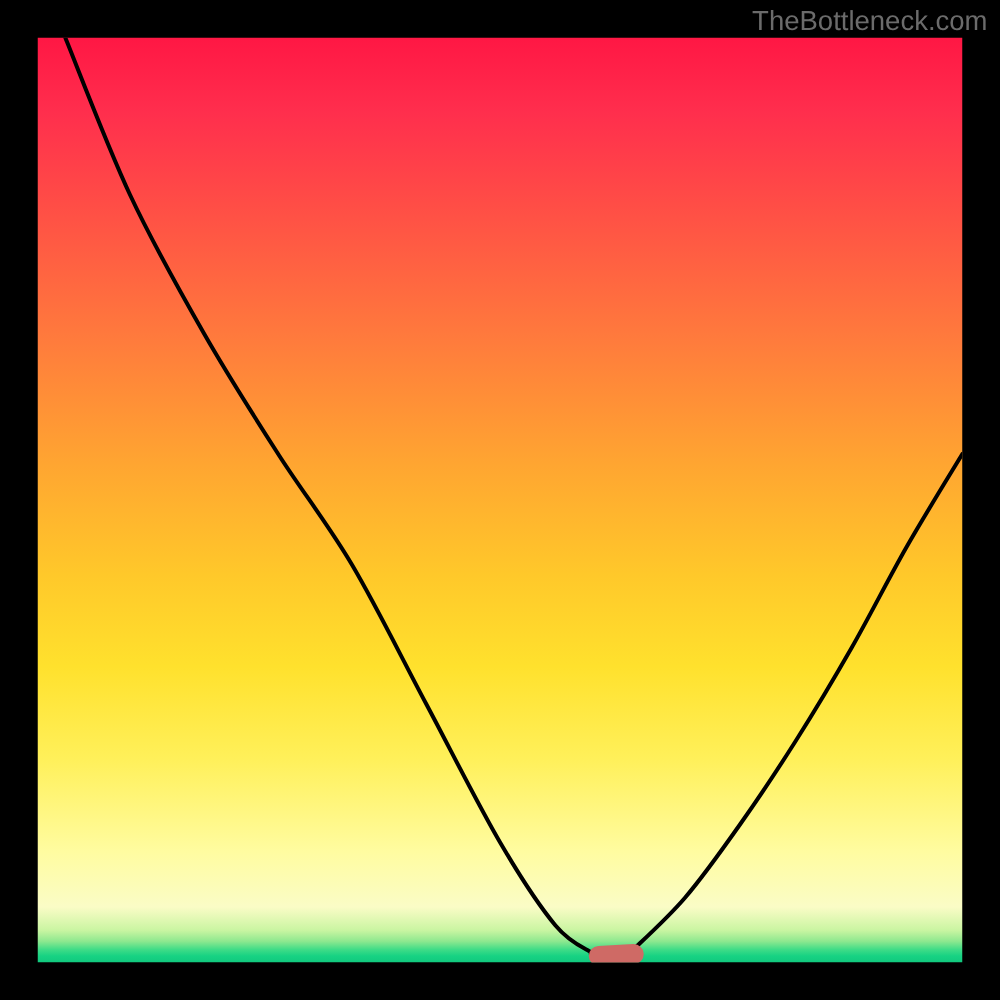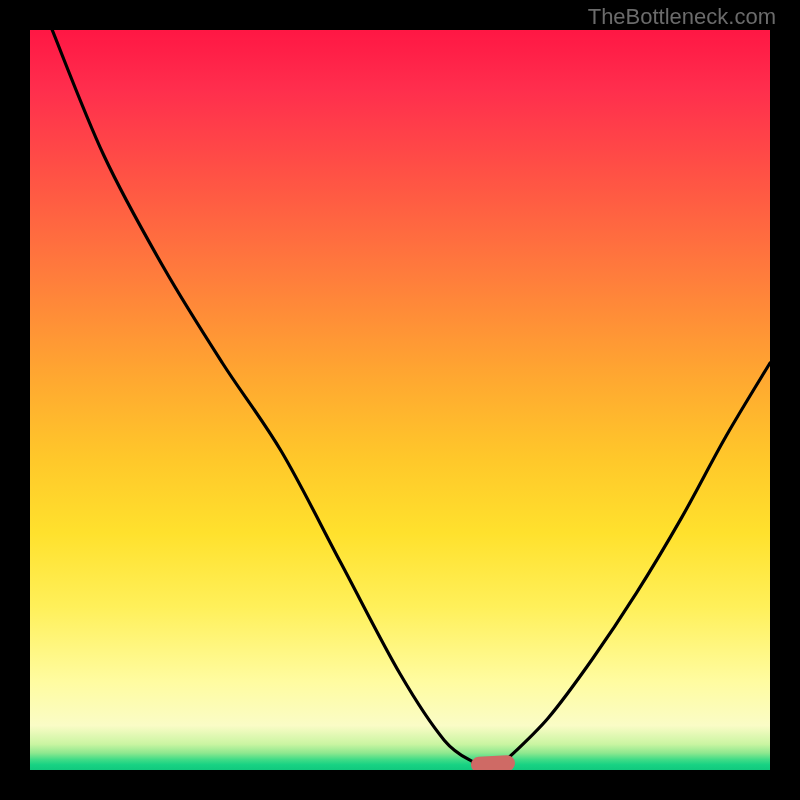--- a/index.html
+++ b/index.html
@@ -13,21 +13,21 @@
   }
   .frame {
     position: relative;
     width: 800px;
     height: 800px;
     background: #000;
   }
   .watermark {
     position: absolute;
     top: 4px;
-    right: 24px;
+    right: 10px;
     color: #6b6b6b;
     font-size: 22px;
     font-weight: 500;
     letter-spacing: 0px;
     z-index: 20;
   }
   .plot-area {
     position: absolute;
     left: 30px;
     top: 30px;

